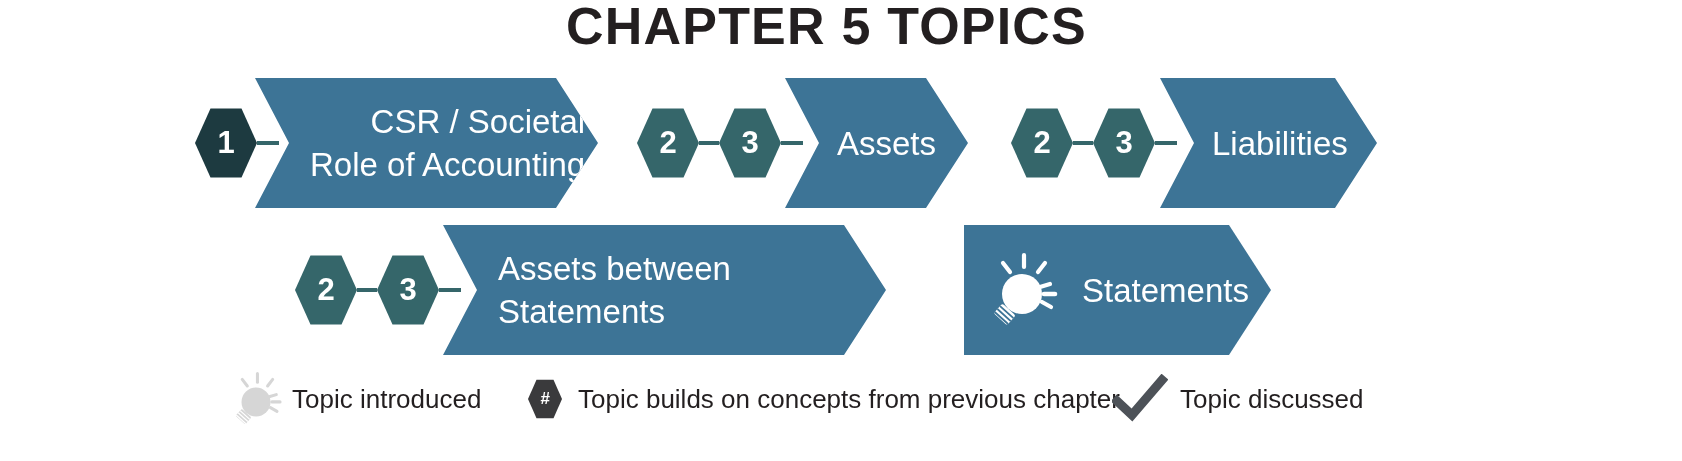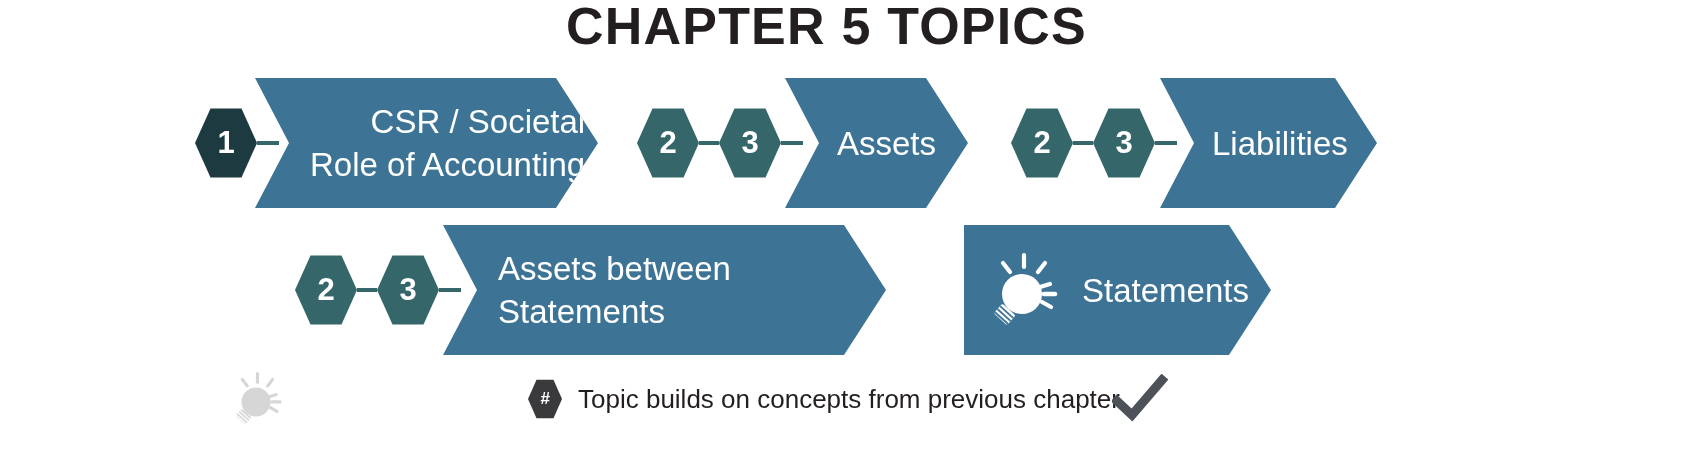--- a/index.html
+++ b/index.html
@@ -250,30 +250,32 @@
         <line x1="60" y1="44" x2="71" y2="44" stroke="#d6d6d6" stroke-width="4.6" stroke-linecap="round"></line>
         <circle cx="38" cy="44" r="20" fill="#d6d6d6"></circle>
         <g transform="rotate(42 21 64)">
           <rect x="12" y="58" width="18" height="13" rx="2" fill="#d6d6d6"></rect>
           <rect x="12" y="60.5" width="18" height="1.8" fill="#ffffff"></rect>
           <rect x="12" y="64.5" width="18" height="1.8" fill="#ffffff"></rect>
           <rect x="12" y="68.5" width="18" height="1.8" fill="#ffffff"></rect>
         </g>
       </svg>
     </span>
+    <span class="legend-label" style="margin-left:8px;">Topic introduced</span>
   </div>
 
   <div class="legend-item" style="left:528px;">
     <span class="legend-icon">
       <span class="hex-hash">#</span>
     </span>
     <span class="legend-label" style="margin-left:16px;">Topic builds on concepts from previous chapter</span>
   </div>
 
   <div class="legend-item" style="left:1112px;">
     <span class="legend-icon" style="width:56px;height:50px;">
       <svg width="56" height="50" viewBox="0 0 56 50" xmlns="http://www.w3.org/2000/svg">
         <path d="M5 27 L20 41 L50 6" fill="none" stroke="#4d5258" stroke-width="9" stroke-linecap="square" stroke-linejoin="miter"></path>
       </svg>
     </span>
+    <span class="legend-label" style="margin-left:12px;">Topic discussed</span>
   </div>
 
 </div>
 
 </body></html>

